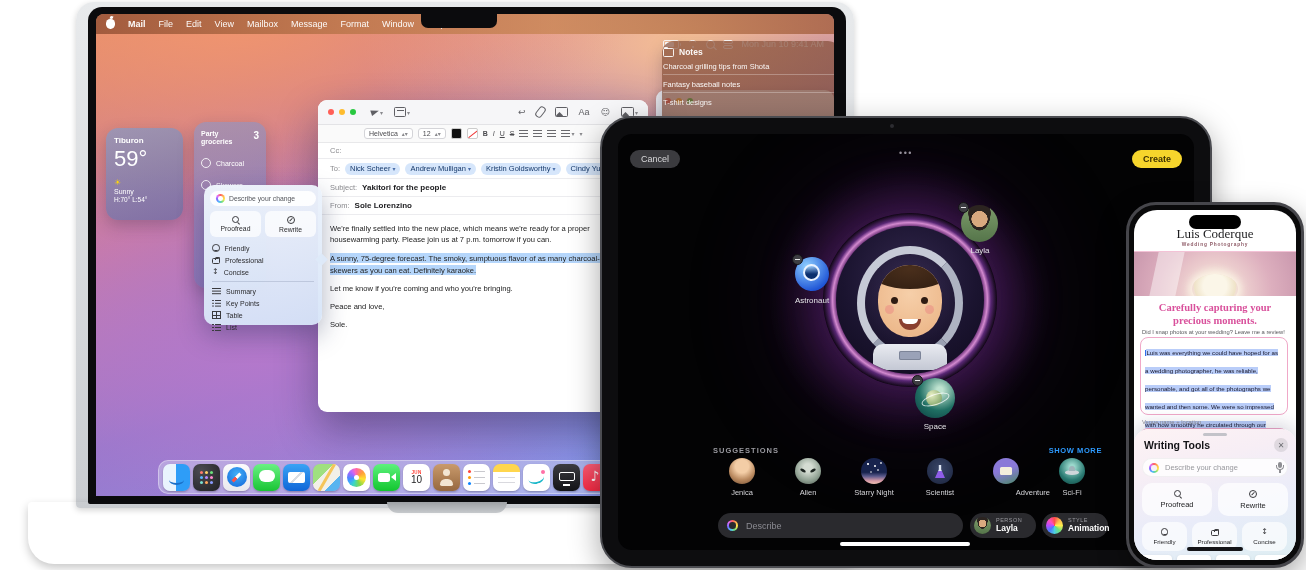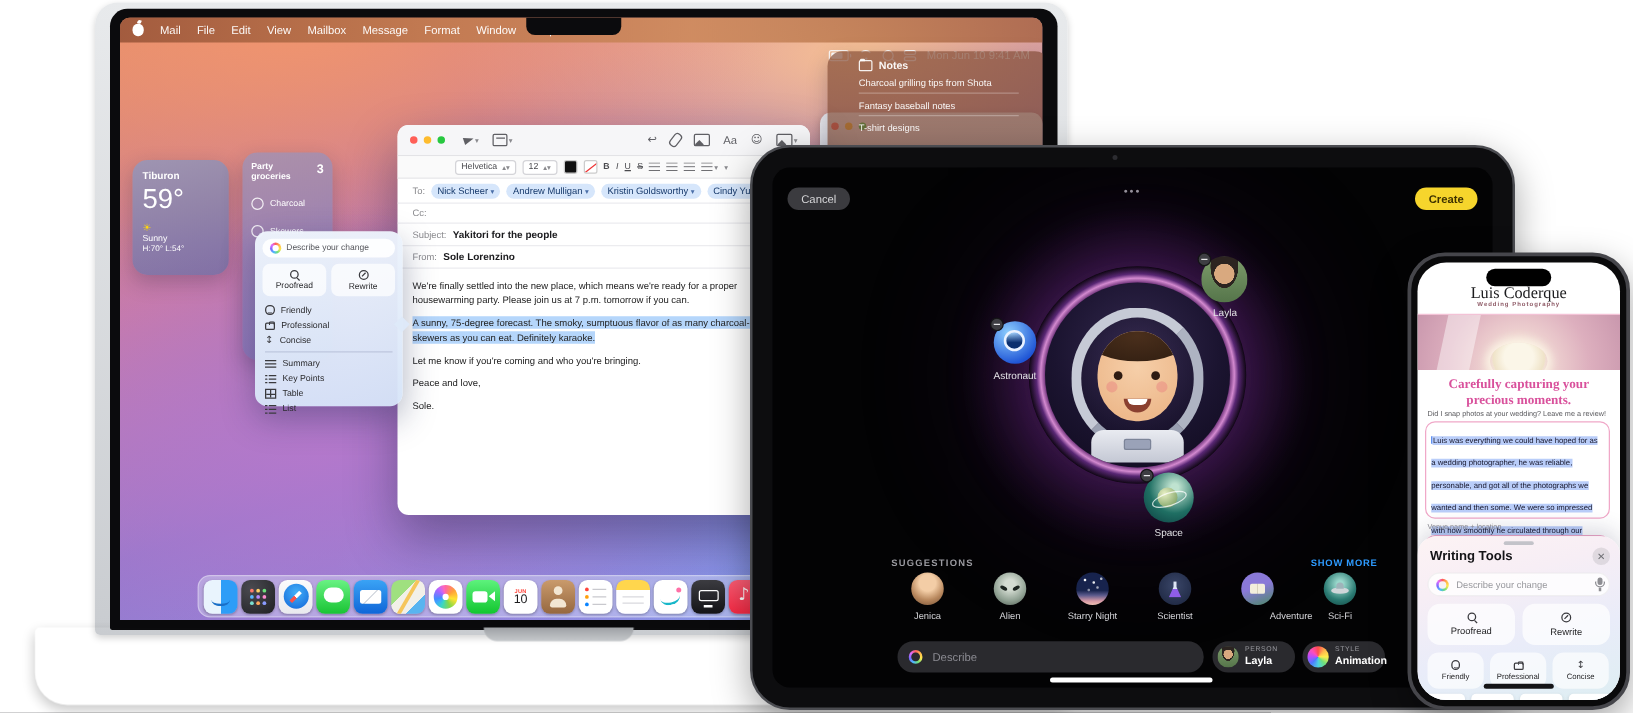--- a/index.html
+++ b/index.html
@@ -24,21 +24,21 @@
             background:linear-gradient(180deg,#f2f3f4 0%,#d8dadd 18%,#bfc2c6 55%,#8f9296 92%,#6f7control275 100%);
             box-shadow:0 4px 10px rgba(0,0,0,.22);}
   .mac-scoop{left:387px;top:502px;width:120px;height:11px;background:linear-gradient(180deg,#9ea1a5,#c6c9cc);
              border-radius:0 0 60px 60px;}
 
   
   .menubar{left:0;top:0;width:738px;height:20px;display:flex;align-items:center;gap:13px;padding:0 10px;box-sizing:border-box;
            background:linear-gradient(90deg,rgba(150,82,54,.85),rgba(186,118,74,.8) 35%,rgba(199,132,82,.75) 62%,rgba(164,96,64,.8));
            color:rgba(255,255,255,.96);font-size:9px;}
   .menu-item{white-space:nowrap;}
-  .menu-bold{font-weight:normal;}
+  .menu-bold{font-weight:bold;}
   .apple-logo{width:9px;height:10px;background:#fff;border-radius:45% 45% 48% 48%;display:inline-block;position:relative;}
   .apple-logo::before{content:"";position:absolute;top:-3px;left:4px;width:3px;height:3px;background:#fff;border-radius:60% 0;transform:rotate(20deg);}
   .mb-right{margin-left:auto;display:flex;align-items:center;gap:8px;margin-top:40px;}
   .ic-battery{width:14px;height:7px;border:1px solid rgba(255,255,255,.9);border-radius:2px;position:relative;}
   .ic-battery::before{content:"";position:absolute;left:1px;top:1px;bottom:1px;width:9px;background:#fff;border-radius:1px;}
   .ic-battery::after{content:"";position:absolute;right:-3px;top:2px;width:1.5px;height:3px;background:rgba(255,255,255,.9);border-radius:0 1px 1px 0;}
   .ic-wifi{width:11px;height:8px;position:relative;overflow:hidden;}
   .ic-wifi::before{content:"";position:absolute;left:0;top:0;width:11px;height:11px;border:1.4px solid #fff;border-radius:50%;
                    clip-path:polygon(50% 50%,0 0,100% 0);box-sizing:border-box;}
   .ic-wifi::after{content:"";position:absolute;left:4.5px;top:5.5px;width:2px;height:2px;background:#fff;border-radius:50%;}
@@ -59,21 +59,21 @@
   .w-sun{font-size:8px;color:#ffd60a;margin-top:6px;}
   .w-cond{font-size:7px;margin-top:1px;}
   .w-hilo{font-size:6.5px;margin-top:1px;}
   .w-groceries{left:98px;top:108px;width:72px;height:166px;padding:8px 7px;box-sizing:border-box;
                background:linear-gradient(165deg,rgba(130,150,205,.55),rgba(100,112,175,.5));}
   .g-head{display:flex;justify-content:space-between;align-items:flex-start;}
   .g-title{font-size:7px;font-weight:bold;line-height:1.15;width:46px;}
   .g-count{font-size:10px;font-weight:bold;}
   .g-item{display:flex;align-items:center;gap:5px;margin-top:12px;font-size:7px;}
   .g-circ{width:8px;height:8px;border:1px solid rgba(255,255,255,.85);border-radius:50%;flex:0 0 auto;}
-  .w-notes{left:566px;top:27px;width:178px;height:99px;padding:6px 25px;box-sizing:border-box;
+  .w-notes{left:566px;top:27px;width:178px;height:99px;padding:6px 1px;box-sizing:border-box;
            background:linear-gradient(165deg,rgba(135,80,58,.72),rgba(110,62,48,.68));}
   .n-head{display:flex;align-items:center;gap:5px;font-size:8.5px;font-weight:bold;color:rgba(255,255,255,.95);}
   .ic-folder{width:9px;height:7px;border:1px solid rgba(255,255,255,.9);border-radius:1.5px;position:relative;}
   .ic-folder::before{content:"";position:absolute;top:-2px;left:0;width:4px;height:2px;background:rgba(255,255,255,.9);border-radius:1px 1px 0 0;}
   .n-item{font-size:7.5px;color:rgba(255,255,255,.94);padding:4.5px 0 3.5px;border-bottom:0.5px solid rgba(255,255,255,.28);}
   .n-item:last-child{border-bottom:none;}
   .mail-sliver{left:560px;top:76px;width:178px;height:40px;background:#ececf0;border-radius:9px 9px 0 0;
                box-shadow:0 2px 8px rgba(0,0,0,.2);}
   .sliver-dots{position:absolute;left:9px;top:8px;display:flex;gap:5px;}
   .tdot{width:6px;height:6px;border-radius:50%;}
@@ -466,20 +466,23 @@
         <span class="ic-align"></span>
         <span class="ic-align"></span>
         <span class="cicon">
             <span class="ic-align"></span>
             <span class="chev">▾</span>
           </span>
         <span class="cicon">
             <span class="chev">▾</span>
           </span>
       </div>
+      <div class="c-row cc">
+        <span class="c-label">Cc:</span>
+      </div>
       <div class="c-row to">
         <span class="c-label">To:</span>
         <span class="chip">
             <span>Nick Scheer</span>
             <span class="chev">▾</span>
           </span>
         <span class="chip">
             <span>Andrew Mulligan</span>
             <span class="chev">▾</span>
           </span>
@@ -487,23 +490,20 @@
             <span>Kristin Goldsworthy</span>
             <span class="chev">▾</span>
           </span>
         <span class="chip">
             <span>Cindy Yu</span>
             <span class="chev">▾</span>
           </span>
         <span class="chip">
             <span>Dylan Edwards</span>
           </span>
-      </div>
-      <div class="c-row cc">
-        <span class="c-label">Cc:</span>
       </div>
       <div class="c-row subj">
         <span class="c-label">Subject:</span>
         <span class="c-val">Yakitori for the people</span>
       </div>
       <div class="c-row subj">
         <span class="c-label">From:</span>
         <span class="c-val normal">Sole Lorenzino</span>
       </div>
       <div class="c-body">

